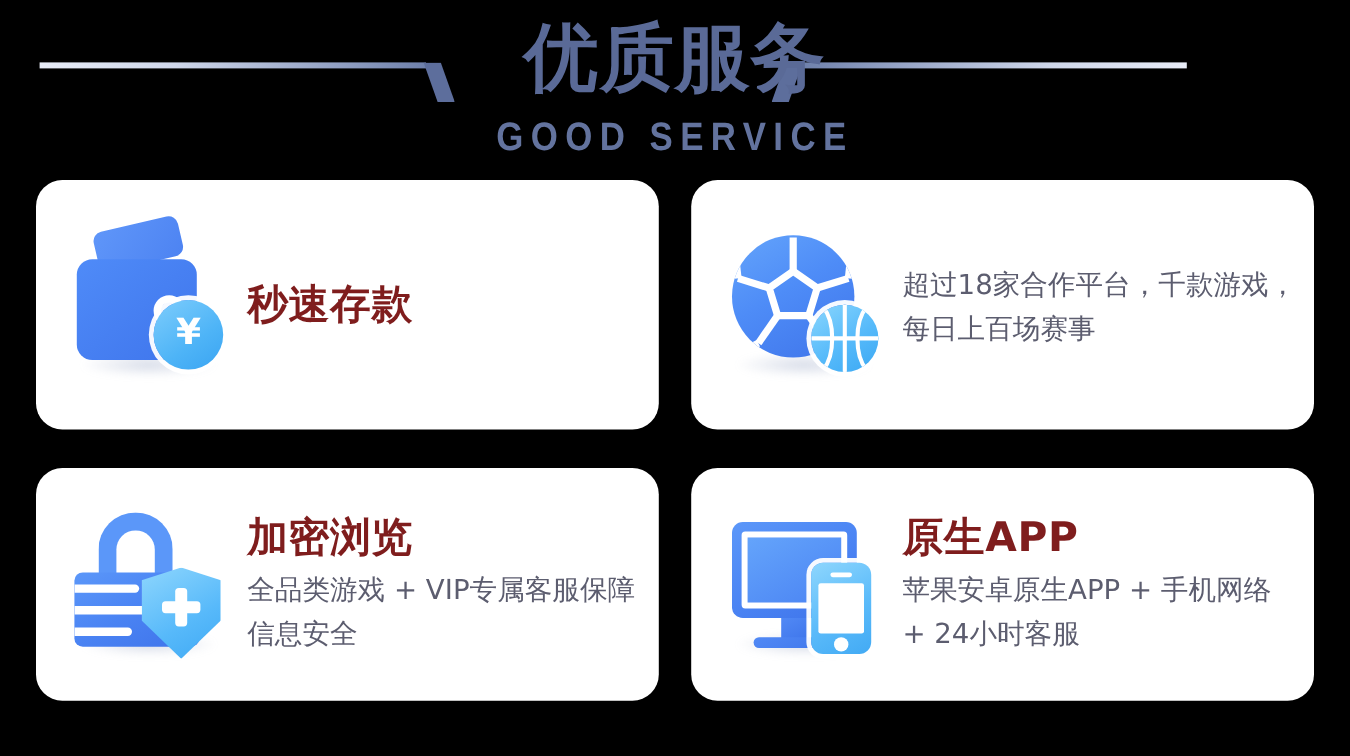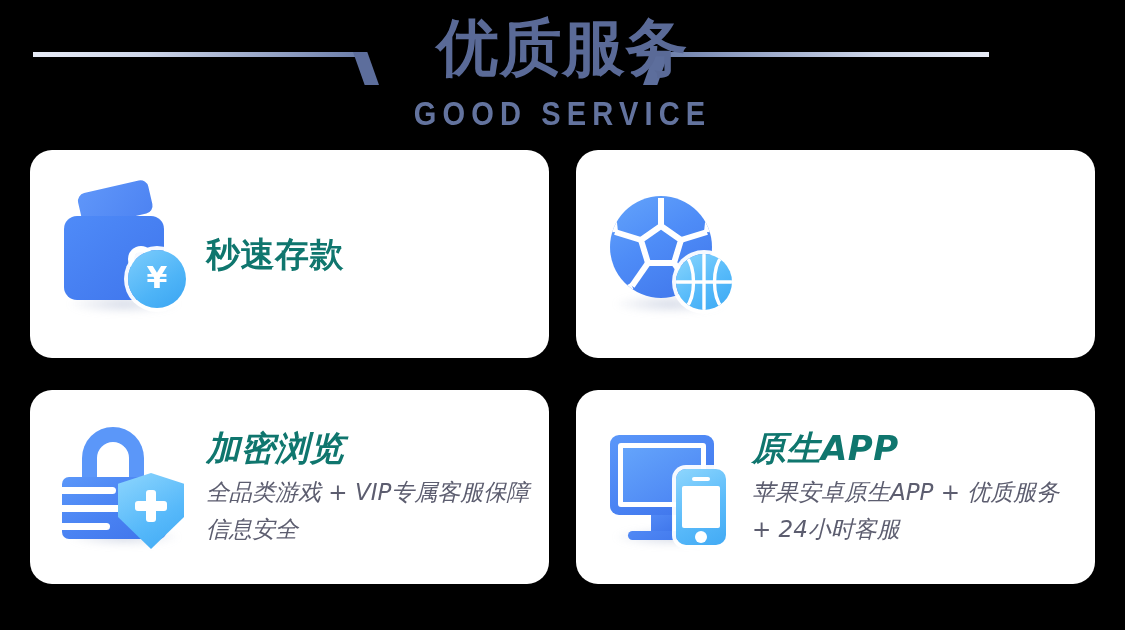--- a/index.html
+++ b/index.html
@@ -54,32 +54,32 @@
     grid-template-columns:519px 519px;
     grid-template-rows:208px 194px;
     column-gap:27px; row-gap:32px;
   }
   .card{
     background:#fff; border-radius:22px;
     display:flex; align-items:center;
     padding:0 14px 0 30px;
     overflow:hidden;
   }
-  .card-row2{ align-items:center;font-style:italic; }
+  .card-row2{ align-items:center; }
 
   .icon-wrap{
     position:relative; flex:0 0 auto;
     width:132px; height:132px;
     margin-right:14px;
   }
   .card-text{ flex:1 1 auto; min-width:0; }
   .card-title{
     font-family:"DejaVu Sans",sans-serif;
     font-size:34px; font-weight:bold; line-height:42px;
-    color:#0f766e; letter-spacing:.5px;
+    color:#7f1d1d; letter-spacing:.5px;
     white-space:nowrap;
   }
   .card-desc{
     font-family:"DejaVu Sans",sans-serif;
     font-size:23px; font-weight:400; line-height:37px;
     color:#5c5d6f; margin-top:5px;
   }
   .card-desc.narrow{ max-width:330px; }
 
   
@@ -279,20 +279,21 @@
           <g fill="none" stroke="#ffffff" stroke-width="3.4">
             <line x1="28" y1="0" x2="28" y2="56"></line>
             <line x1="0" y1="28" x2="56" y2="28"></line>
             <path d="M10,2 C20,14 20,42 10,54"></path>
             <path d="M46,2 C36,14 36,42 46,54"></path>
           </g>
         </svg>
       </div>
     </div>
     <div class="card-text">
+      <div class="card-desc narrow">超过18家合作平台，千款游戏，每日上百场赛事</div>
     </div>
   </div>
 
   <div class="card card-row2">
     <div class="icon-wrap">
       <div class="icon-shadow"></div>
       <div class="lock-shackle"></div>
       <div class="lock-body">
         <span class="lock-line l1"></span>
         <span class="lock-line l2"></span>
@@ -317,17 +318,17 @@
       <div class="monitor-neck"></div>
       <div class="monitor-base"></div>
       <div class="phone">
         <span class="phone-speaker"></span>
         <span class="phone-screen"></span>
         <span class="phone-home"></span>
       </div>
     </div>
     <div class="card-text">
       <div class="card-title">原生APP</div>
-      <div class="card-desc narrow">苹果安卓原生APP + 优质服务 + 24小时客服</div>
+      <div class="card-desc narrow">苹果安卓原生APP + 手机网络 + 24小时客服</div>
     </div>
   </div>
 
 </div>
 
 </body></html>

